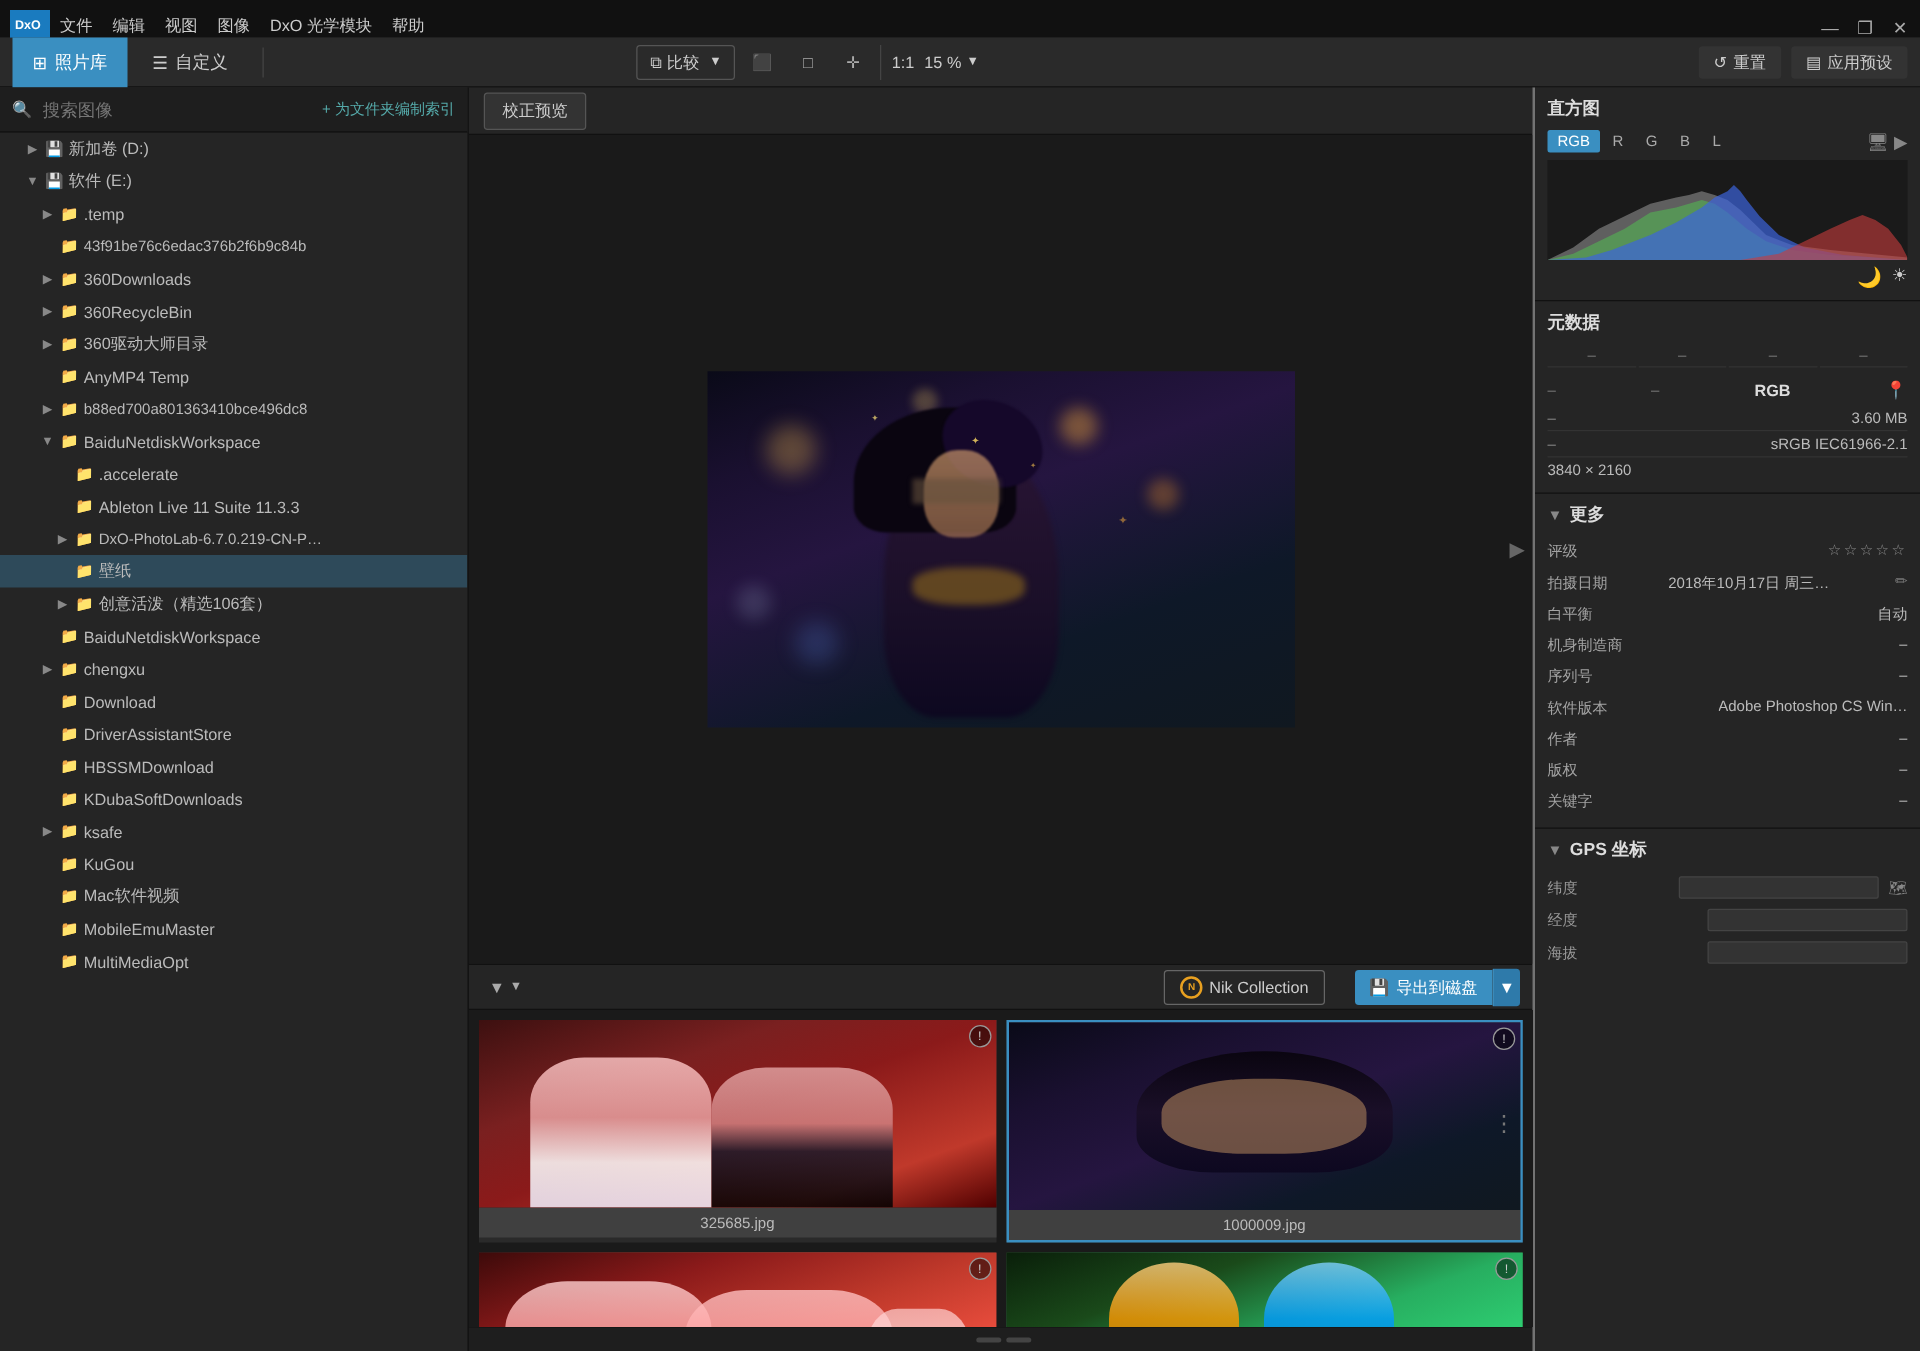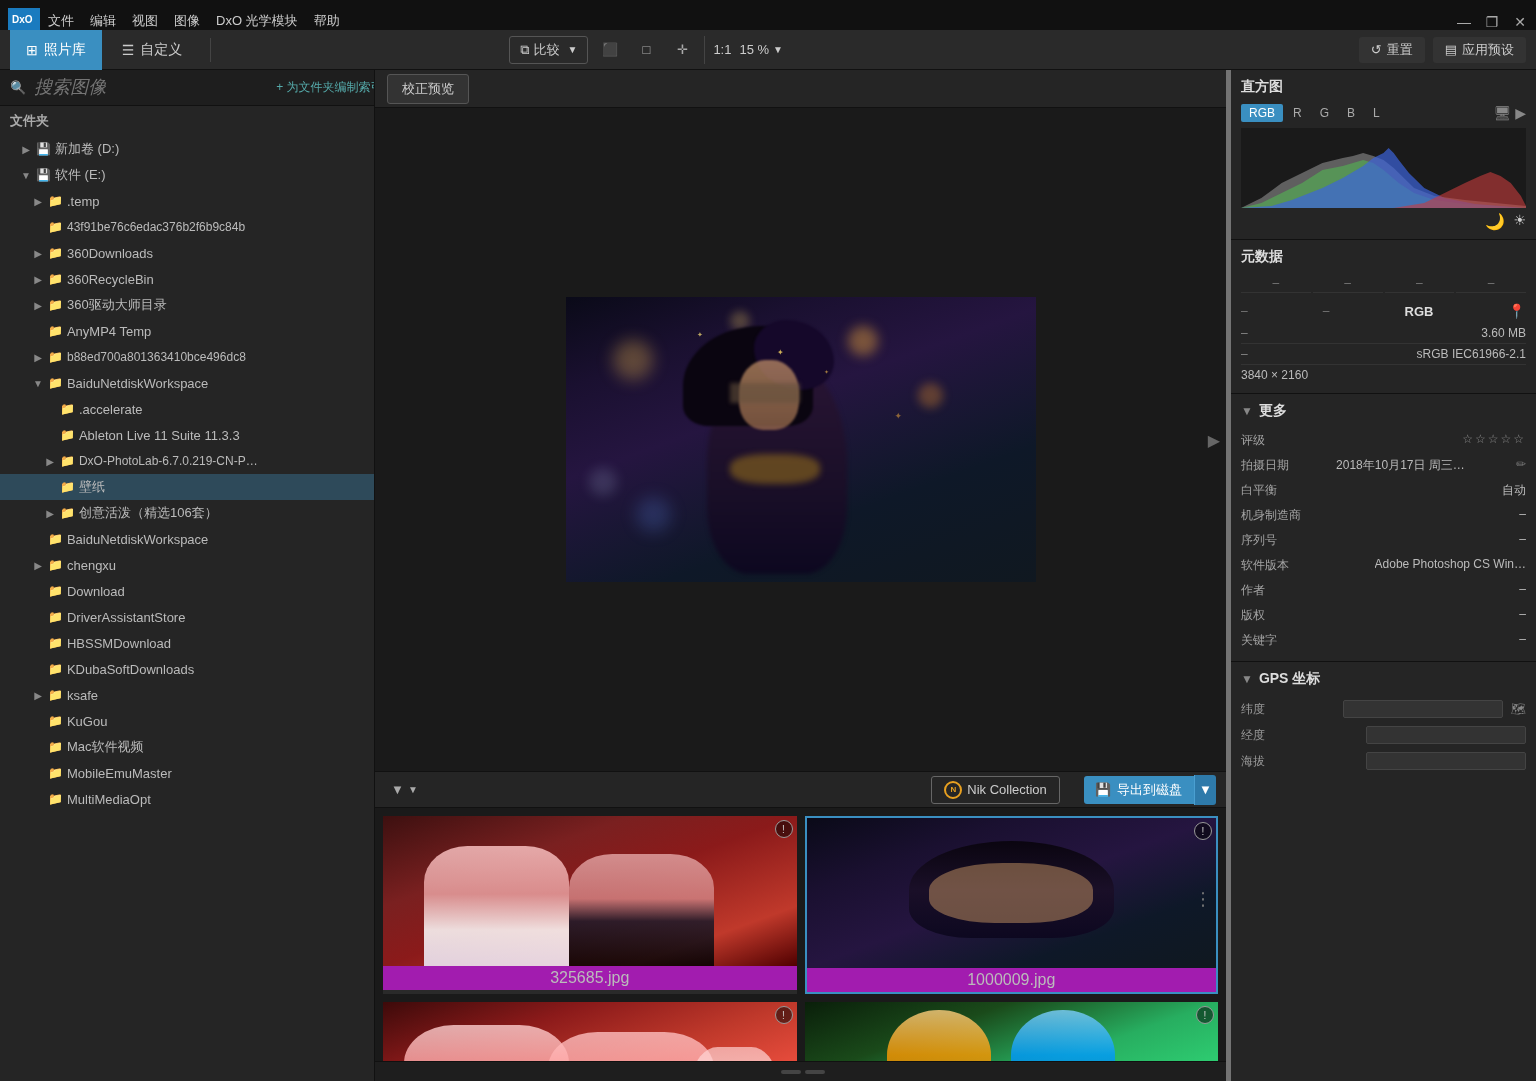--- a/index.html
+++ b/index.html
@@ -116,21 +116,21 @@
       height: 36px;
       background: #1e1e1e;
       display: flex;
       align-items: center;
       padding: 0 10px;
       gap: 8px;
       border-bottom: 1px solid #111;
     }
     .search-input {
       background: transparent; border: none; color: #ccc;
-      font-size: 18px; flex: 1; outline: none; font-style: italic;
+      font-size: 14px; flex: 1; outline: none;
     }
     .sidebar-index-link {
       color: #5aa; font-size: 12px; cursor: pointer; white-space: nowrap;
     }
     .folder-section {
       padding: 6px 10px;
       color: #aaa;
       font-size: 13px;
       font-weight: bold;
       background: #252525;
@@ -266,31 +266,31 @@
       width: 18px; height: 18px;
       background: rgba(0,0,0,0.5);
       border: 1px solid #999;
       border-radius: 50%;
       display: flex; align-items: center; justify-content: center;
       color: #ccc; font-size: 10px;
     }
     .thumb-name {
       height: 24px;
       display: flex; align-items: center; justify-content: center;
-      font-size: 16px; color: #bbb;
-      background: #a21caf;
+      font-size: 12px; color: #bbb;
+      background: #404040;
     }
 
     
     .right-panel {
       width: 310px;
       background: #252525;
       display: flex;
       flex-direction: column;
-      border-left: 5px solid #737373;
+      border-left: 2px solid #737373;
       overflow-y: auto;
       overflow-x: hidden;
     }
     .right-panel::-webkit-scrollbar { width: 5px; }
     .right-panel::-webkit-scrollbar-thumb { background: #444; border-radius: 3px; }
 
     
     .histogram-section {
       padding: 8px 10px;
       border-bottom: 1px solid #111;
@@ -511,21 +511,20 @@
 </div>
 
 <div class="main">
 
   <div class="sidebar">
     <div class="sidebar-search">
       <span>🔍</span>
       <input class="search-input" type="text" readonly="" placeholder="搜索图像" style="">
       <span class="sidebar-index-link">+ 为文件夹编制索引</span>
     </div>
-    <div class="folder-section">文件夹</div>
     <div class="folder-tree">
 
       <div class="tree-item indent-1">
         <span class="expand-btn">▶</span>
         <span class="tree-disk-icon">💾</span>
         <span>新加卷 (D:)</span>
       </div>
 
       <div class="tree-item indent-1">
         <span class="expand-btn">▼</span>

